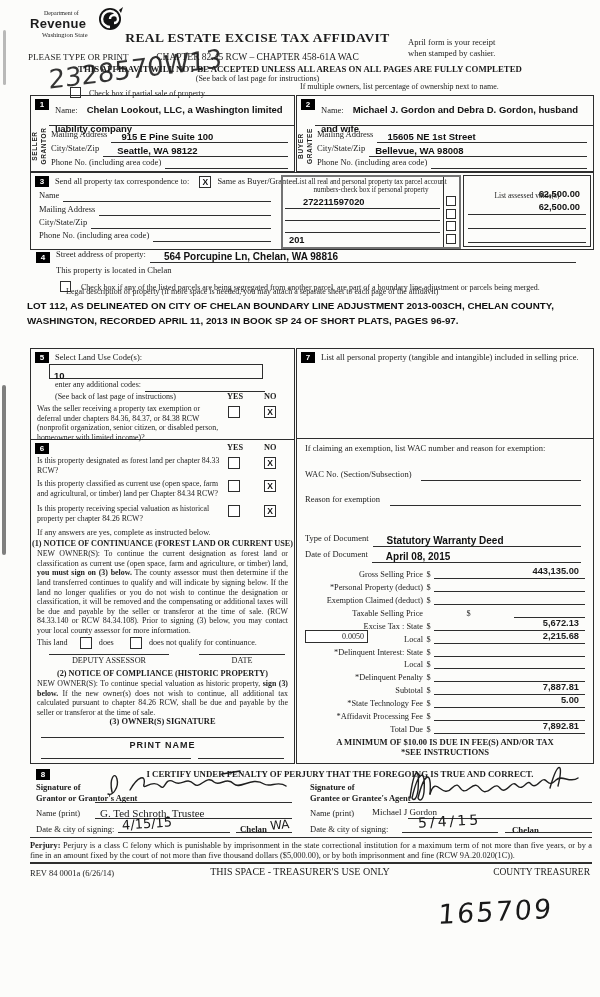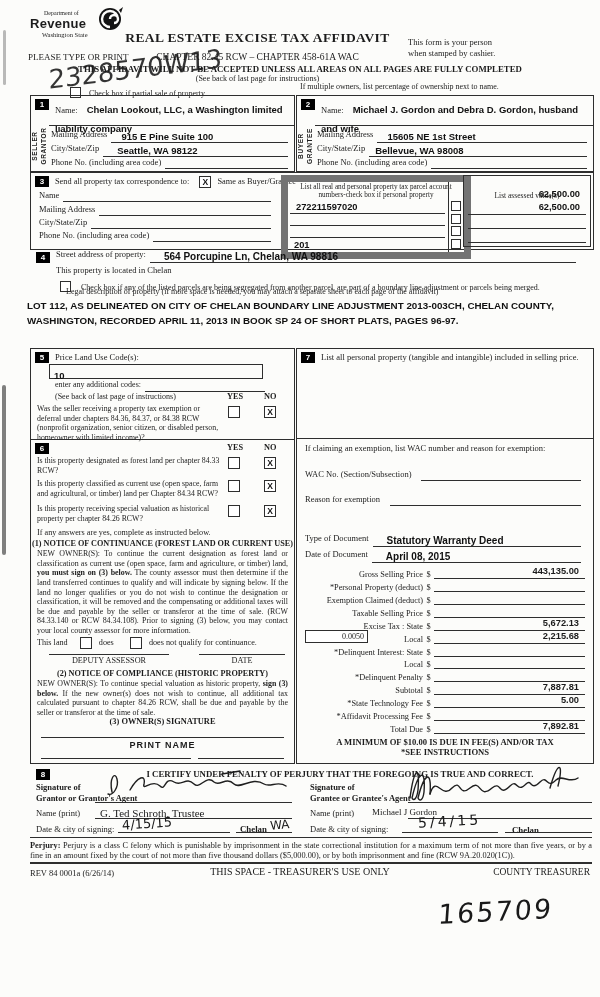--- a/index.html
+++ b/index.html
@@ -55,21 +55,21 @@
     </svg>
     <div style="font-size:6px;margin-left:14px;">Department of</div>
     <div style="font-family:'Liberation Sans',sans-serif;font-weight:bold;font-size:13px;letter-spacing:.3px;">Revenue</div>
     <div style="font-size:6.5px;margin-left:12px;">Washington State</div>
   </div>
 
   <div class="abs bt ctr" style="left:0;top:30px;width:515px;font-size:13.5px;letter-spacing:.4px;">REAL ESTATE EXCISE TAX AFFIDAVIT</div>
   <div class="abs" style="left:28px;top:52px;font-size:9px;">PLEASE TYPE OR PRINT</div>
   <div class="abs ctr" style="left:0;top:52px;width:515px;font-size:9.5px;">CHAPTER 82.45 RCW – CHAPTER 458-61A WAC</div>
   <div class="abs" style="left:408px;top:37px;width:125px;font-size:8.5px;line-height:1.25;">
-    <span>This form is your person</span><br>
+    <span>April form is your receipt</span><br>
     <span>when stamped by cashier.</span>
   </div>
   <div class="abs bt ctr" style="left:0;top:64px;width:600px;font-size:8.8px;">THIS AFFIDAVIT WILL NOT BE ACCEPTED UNLESS ALL AREAS ON ALL PAGES ARE FULLY COMPLETED</div>
   <div class="abs ctr" style="left:0;top:74px;width:515px;font-size:8px;">(See back of last page for instructions)</div>
 
   <div class="abs" style="left:70px;top:82px;">
     <span class="cb" style="width:9px;height:9px;"></span>
     <span class="sm" style="margin-left:4px;">Check box if partial sale of property</span>
   </div>
   <div class="abs sm" style="left:300px;top:82px;">If multiple owners, list percentage of ownership next to name.</div>
@@ -147,27 +147,27 @@
     </div>
     <div class="frow" style="left:8px;width:232px;top:44px;">
       <span class="lb">City/State/Zip</span>
         <span class="fill"></span>
     </div>
     <div class="frow" style="left:8px;width:232px;top:57px;">
       <span class="lb">Phone No. (including area code)</span>
         <span class="fill"></span>
     </div>
 
-    <div class="abs" style="left:250px;top:2px;width:176px;height:70px;border:7px solid #737373;">
+    <div class="abs" style="left:250px;top:2px;width:176px;height:70px;border:2px solid #737373;">
       <div class="ctr" style="font-size:7.2px;line-height:1.15;margin-top:1px;">
         <span>List all real and personal property tax parcel account</span><br>
         <span>numbers-check box if personal property</span>
       </div>
       <div class="abs" style="right:15px;top:0;bottom:0;border-right:1px solid #2e2e2e;width:0;"></div>
-      <div class="abs filled" style="left:8px;top:20px;font-size:9.3px;">272211597020</div>
+      <div class="abs filled" style="left:20px;top:20px;font-size:9.3px;">272211597020</div>
       <div class="hline" style="left:2px;width:155px;top:31px;"></div>
       <div class="hline" style="left:2px;width:155px;top:43px;"></div>
       <div class="hline" style="left:2px;width:155px;top:55px;"></div>
       <div class="abs filled" style="left:6px;top:58px;font-size:9.3px;">201</div>
       <span class="cb" style="position:absolute;right:3px;top:19px;width:8px;height:8px;"></span>
       <span class="cb" style="position:absolute;right:3px;top:32px;width:8px;height:8px;"></span>
       <span class="cb" style="position:absolute;right:3px;top:44px;width:8px;height:8px;"></span>
       <span class="cb" style="position:absolute;right:3px;top:57px;width:8px;height:8px;"></span>
     </div>
 
@@ -189,21 +189,21 @@
   <div class="abs lbl" style="left:56px;top:265px;">This property is located in Chelan</div>
   <div class="abs" style="left:60px;top:276px;right:10px;">
     <span class="cb" style="width:9px;height:9px;"></span>
     <span class="sm" style="margin-left:6px;">Check box if any of the listed parcels are being segregated from another parcel, are part of a boundary line adjustment or parcels being merged.</span>
   </div>
   <div class="abs sm" style="left:66px;top:287px;">Legal description of property (if more space is needed, you may attach a separate sheet to each page of the affidavit)</div>
   <div class="abs" style="left:27px;top:298px;width:556px;font-family:'Liberation Sans',sans-serif;font-weight:bold;font-size:9.8px;line-height:1.55;color:#111;">LOT 112, AS DELINEATED ON CITY OF CHELAN BOUNDARY LINE ADJUSTMENT 2013-003CH, CHELAN COUNTY, WASHINGTON, RECORDED APRIL 11, 2013 IN BOOK SP 24 OF SHORT PLATS, PAGES 96-97.</div>
 
   <div class="box" style="left:30px;top:348px;width:263px;height:414px;">
     <div class="secnum" style="left:4px;top:3px;">5</div>
-    <div class="abs lbl" style="left:24px;top:3px;">Price Land Use Code(s):</div>
+    <div class="abs lbl" style="left:24px;top:3px;">Select Land Use Code(s):</div>
     <div class="abs" style="left:18px;top:15px;width:212px;height:13px;border:1px solid #2e2e2e;">
       <span class="filled" style="margin-left:4px;line-height:13px;">10</span>
     </div>
     <div class="frow" style="left:24px;width:210px;top:31px;">
       <span class="lb" style="font-size:8px;">enter any additional codes:</span>
       <span class="fill"></span>
     </div>
     <div class="abs sm" style="left:24px;top:43px;">(See back of last page of instructions)</div>
     <div class="abs bt" style="left:196px;top:43px;font-size:8.3px;">YES</div>
     <div class="abs bt" style="left:233px;top:43px;font-size:8.3px;">NO</div>
@@ -288,21 +288,21 @@
     <div class="m-row" style="top:231px;">
         <span class="m-lbl">*Personal Property (deduct)</span>
         <span class="m-dollar">$</span>
         <span class="m-line"><span class="m-val"></span></span>
       </div>
     <div class="m-row" style="top:244px;">
         <span class="m-lbl">Exemption Claimed (deduct)</span>
         <span class="m-dollar">$</span>
         <span class="m-line"><span class="m-val"></span></span>
       </div>
-    <div class="m-row" style="top:257px;">
+    <div class="m-row" style="top:257px;gap:40px;">
         <span class="m-lbl">Taxable Selling Price</span>
         <span class="m-dollar">$</span>
         <span class="m-line"><span class="m-val"></span></span>
       </div>
     <div class="m-row" style="top:270px;">
         <span class="m-lbl">Excise Tax :  State</span>
         <span class="m-dollar">$</span>
         <span class="m-line"><span class="m-val">5,672.13</span></span>
       </div>
     <div class="m-row" style="top:283px;">

